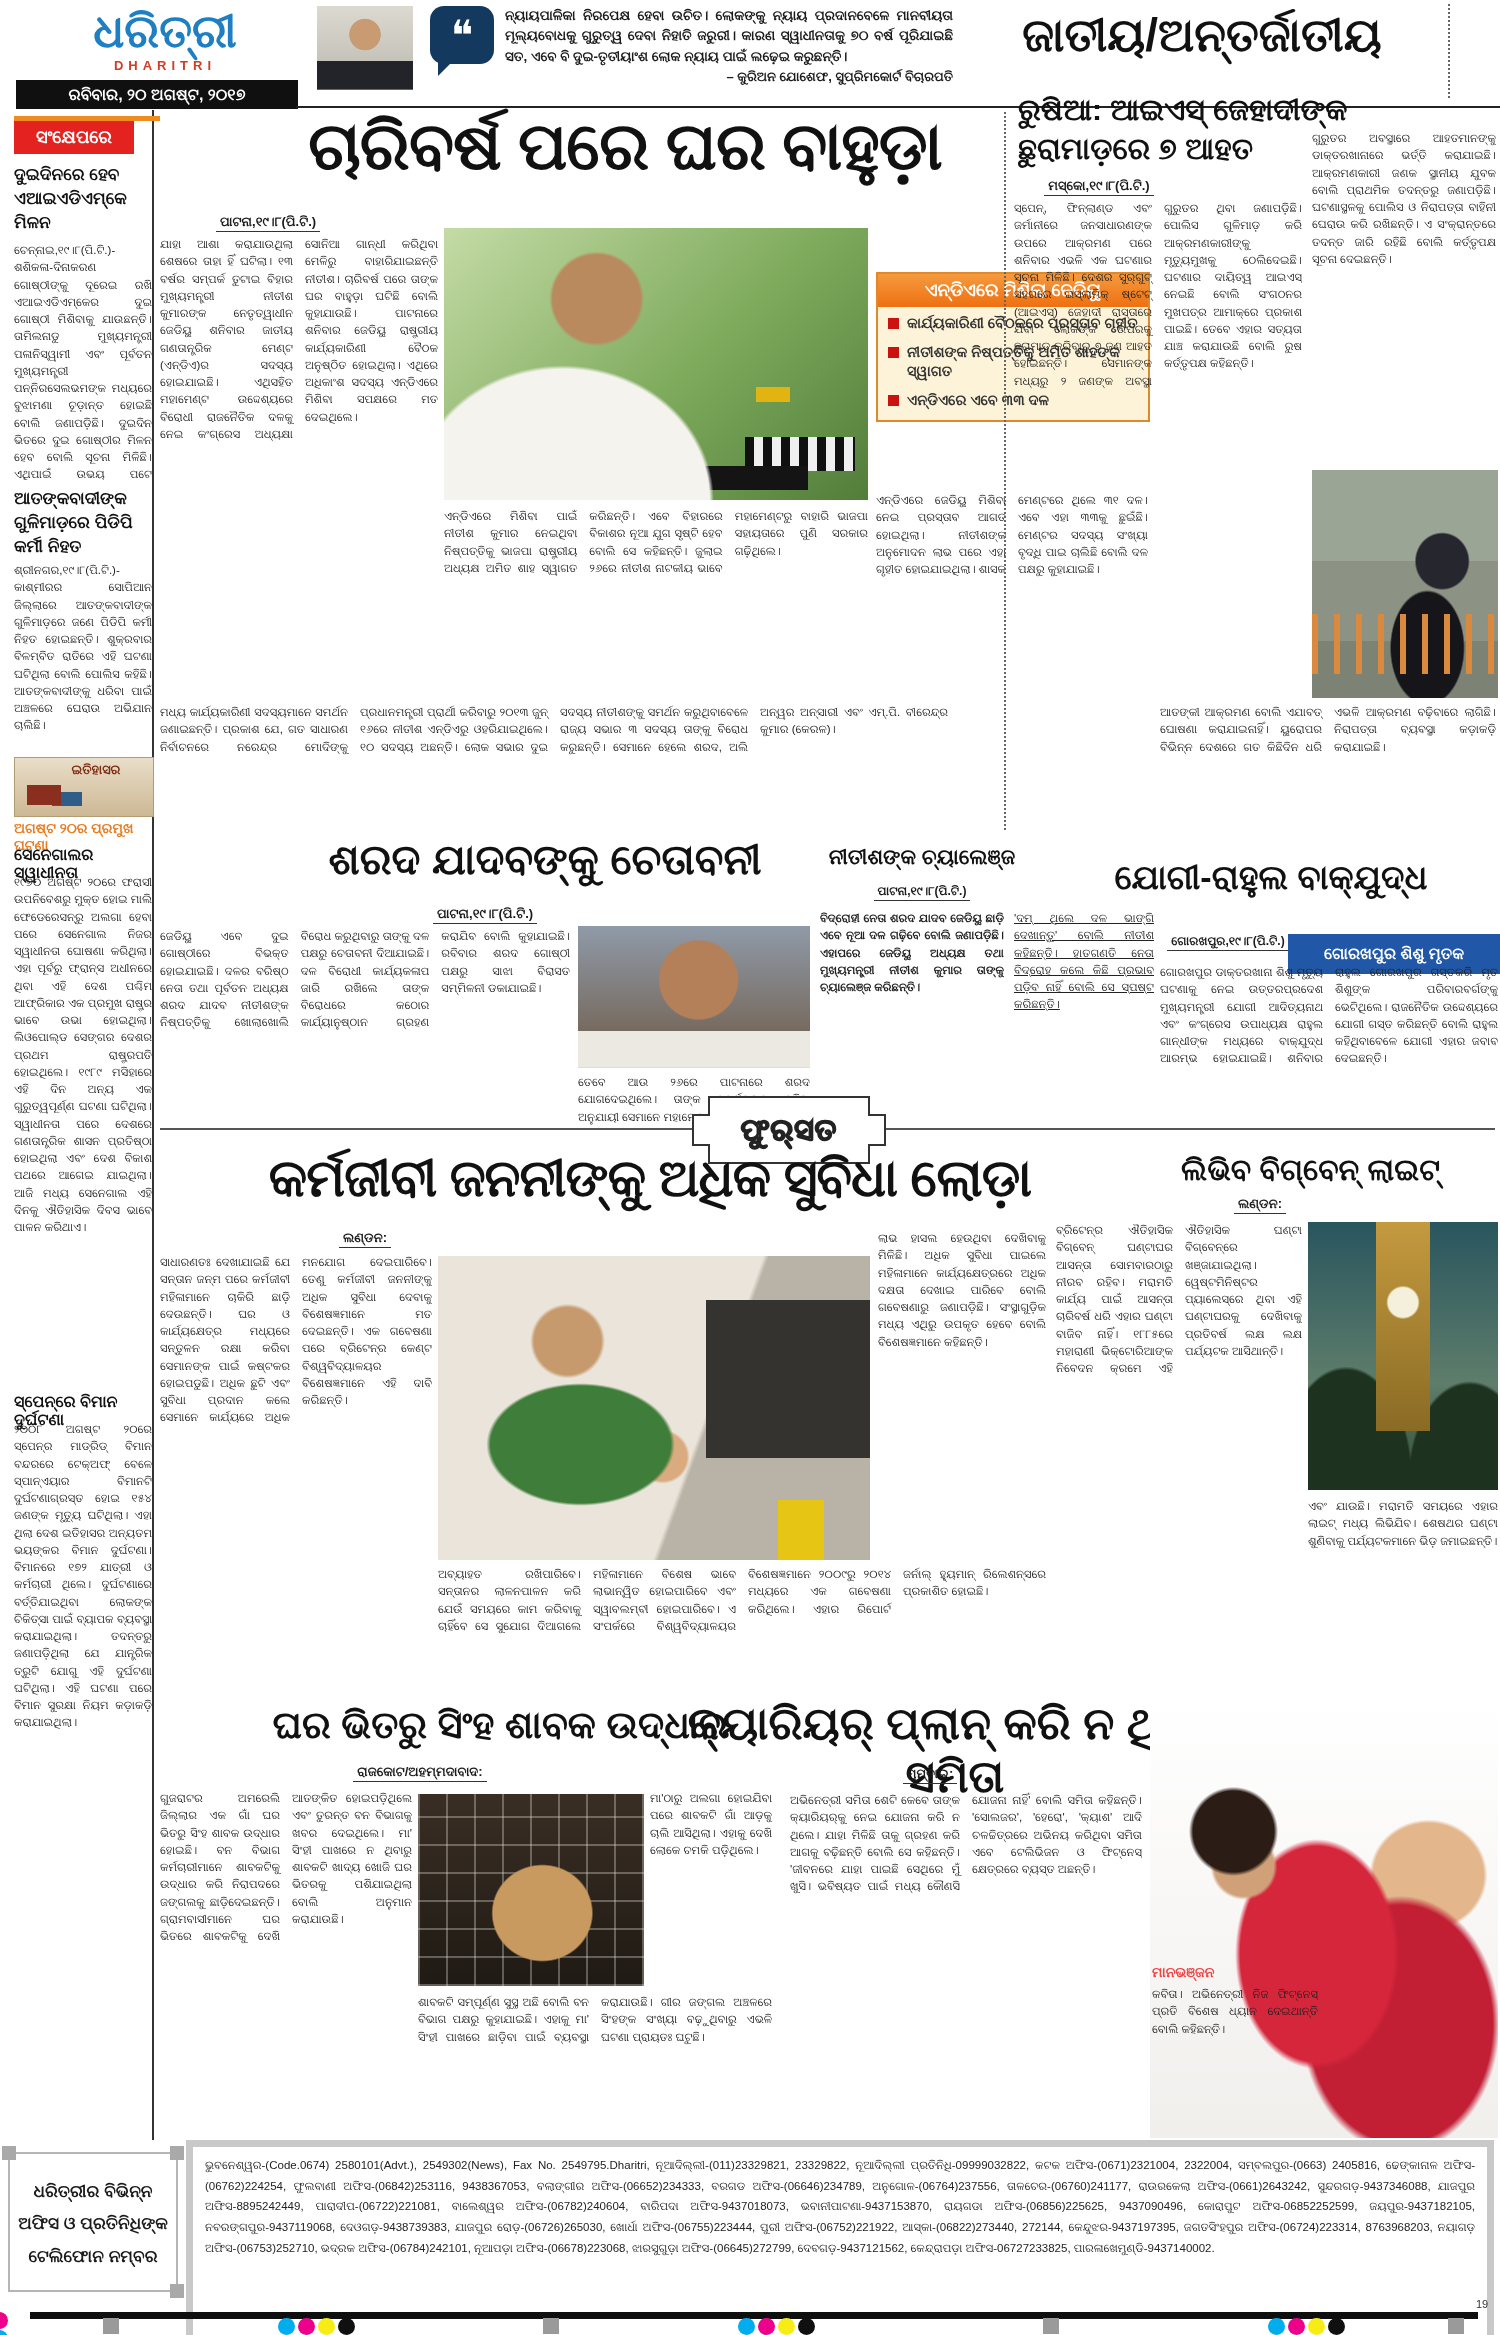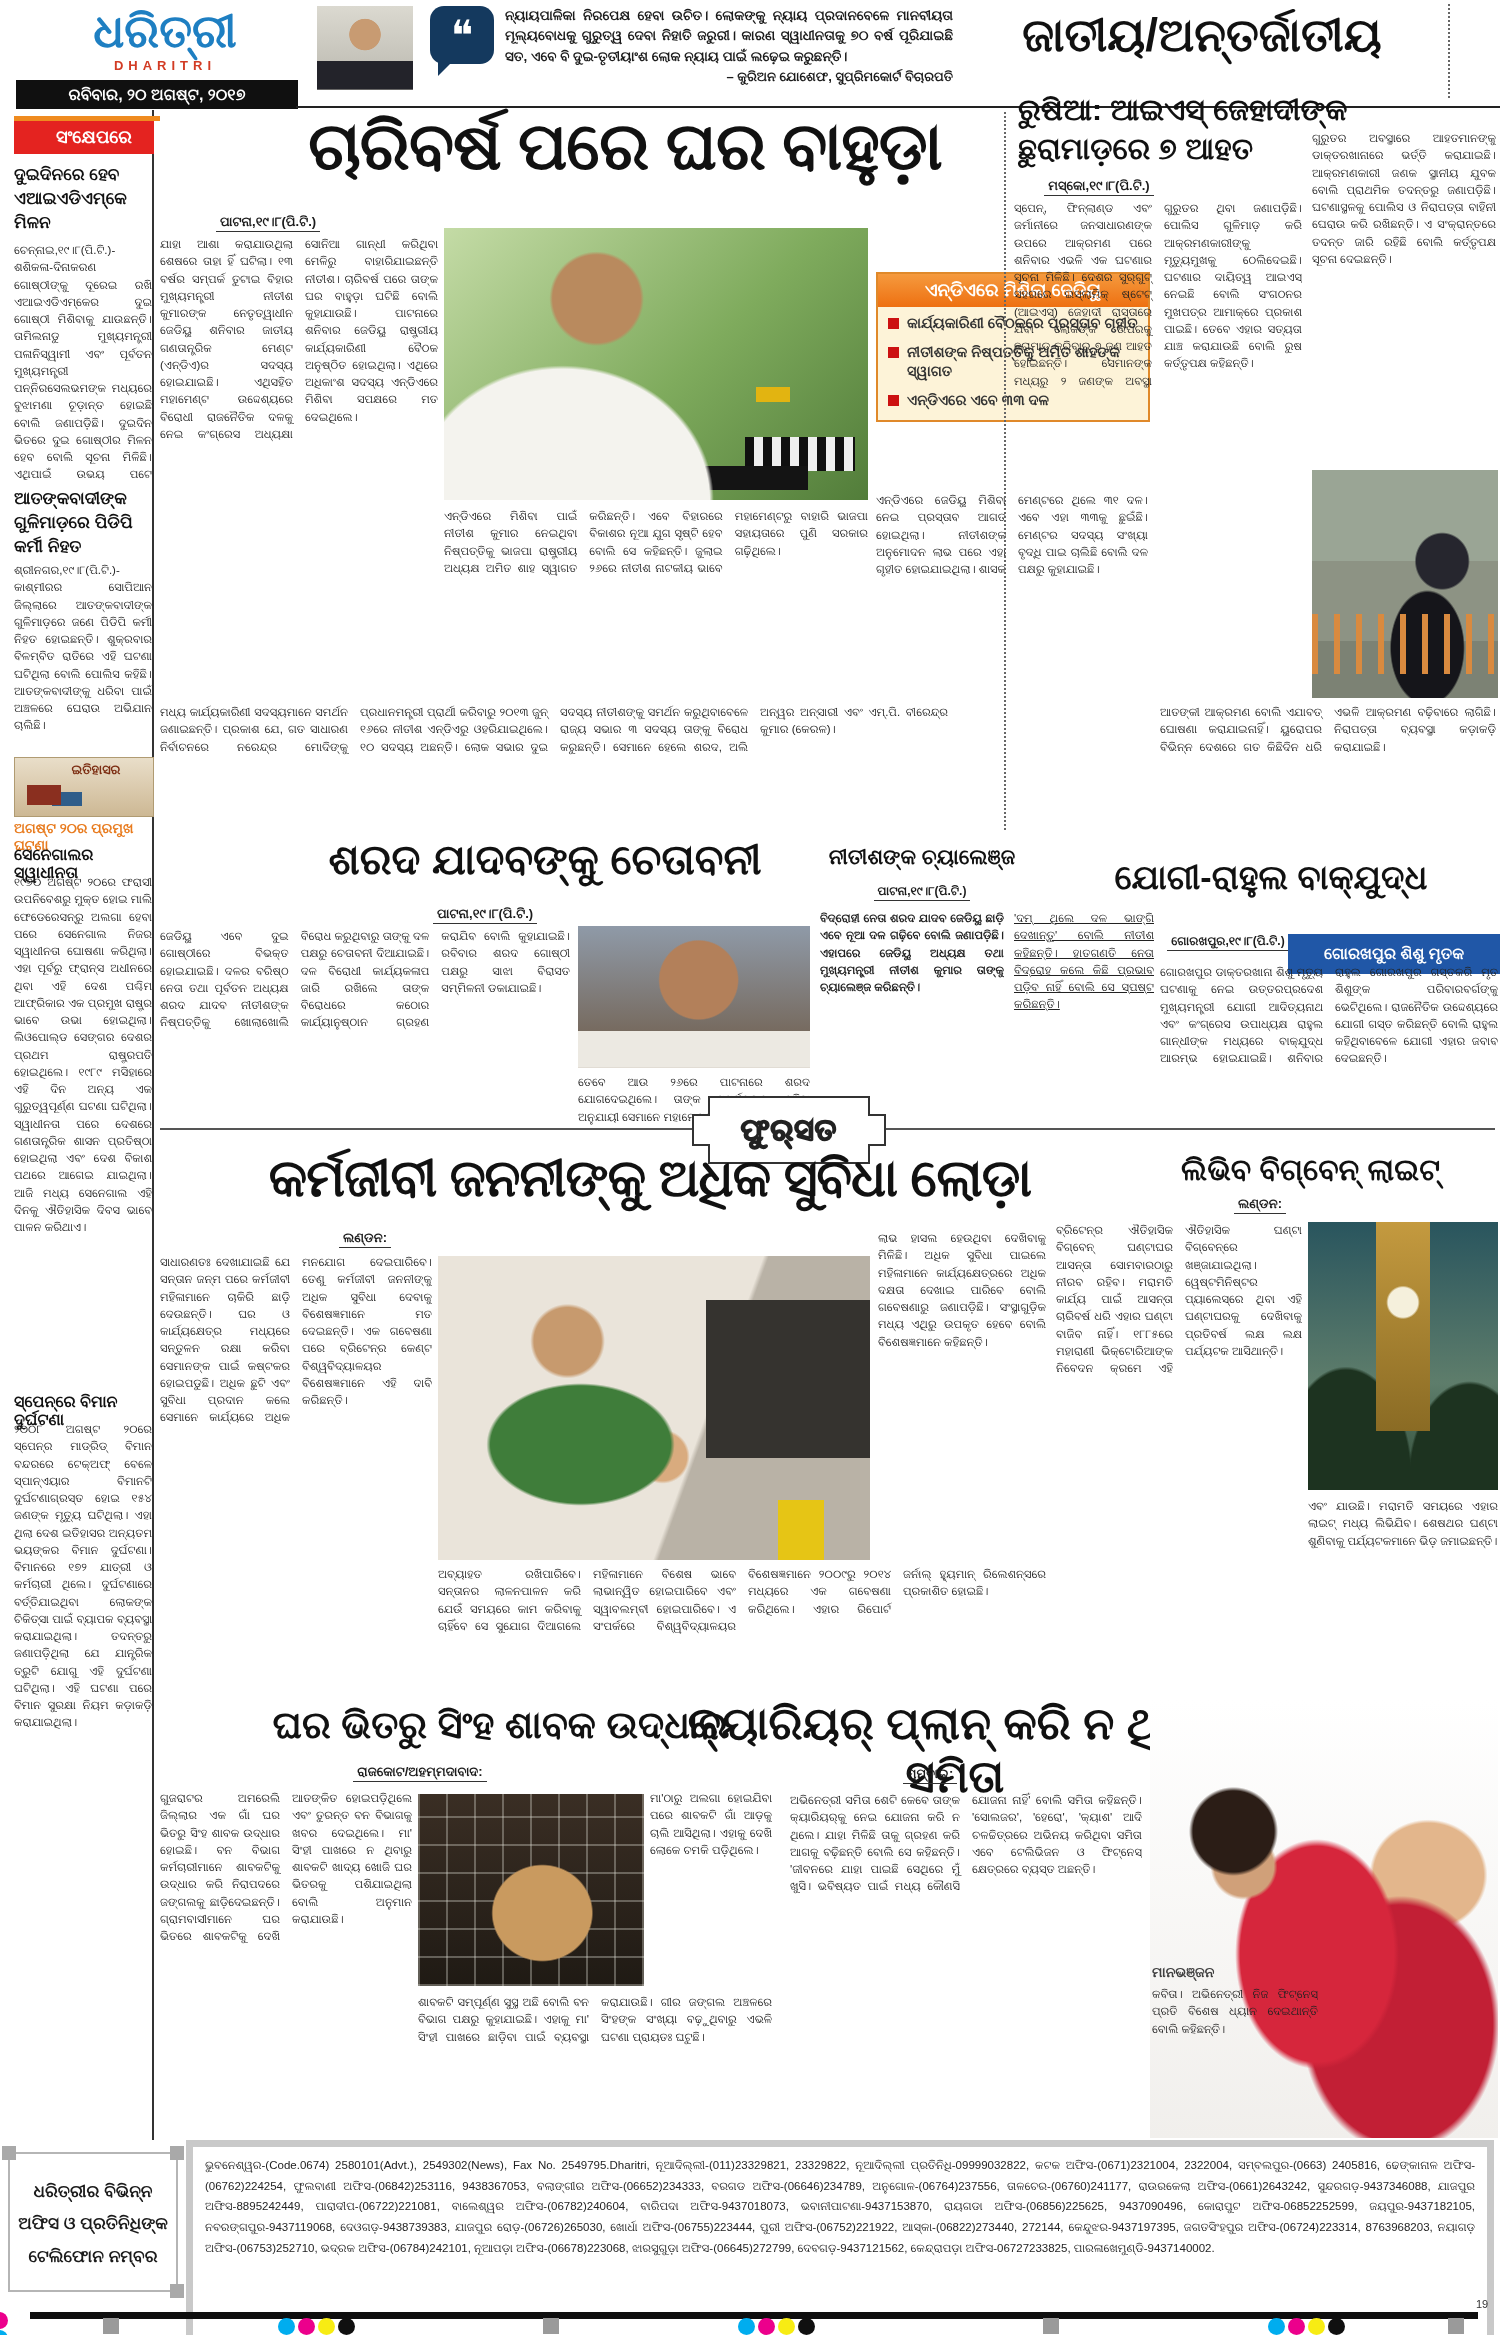--- a/index.html
+++ b/index.html
@@ -27,21 +27,21 @@
   #quote-bubble:after{content:"";position:absolute;left:8px;bottom:-12px;border:8px solid transparent;border-top-color:#14395e;border-left-color:#14395e;}
   #quote-wrap{left:505px;top:6px;width:448px;height:96px;}
   #quote-text{font-size:13.5px;font-weight:600;line-height:1.5;text-align:justify;}
   #quote-attr{font-size:13px;font-weight:bold;text-align:right;margin-top:2px;}
   #section-title{left:972px;top:8px;width:460px;font-size:46px;font-weight:800;text-align:center;color:#111;}
   .vdots{border-left:2px dotted #666;width:0;}
   #sep-head{left:1448px;top:4px;height:94px;}
   
   #side-rule{left:152px;top:110px;width:2px;height:2030px;background:#333;}
   #brief-orange{left:14px;top:116px;width:146px;height:5px;background:#ef8b1f;}
-  #brief-tag{left:14px;top:121px;width:120px;height:33px;background:#e42320;color:#fff;font-size:18px;font-weight:bold;text-align:center;line-height:33px;padding-left:20px;}
+  #brief-tag{left:14px;top:121px;width:120px;height:33px;background:#e42320;color:#fff;font-size:18px;font-weight:bold;text-align:center;line-height:33px;}
   #s1-head{left:14px;top:163px;width:138px;font-size:17px;line-height:1.4;}
   #s1-body{left:14px;top:242px;width:138px;height:238px;}
   #s2-head{left:14px;top:487px;width:138px;font-size:17px;line-height:1.4;}
   #s2-body{left:14px;top:562px;width:138px;height:188px;}
   #hist-logo{left:14px;top:757px;width:138px;height:58px;background:
     linear-gradient(#8a2f1f 0 0) 12% 72%/34px 20px no-repeat,
     linear-gradient(#2f5d8a 0 0) 34% 78%/30px 14px no-repeat,
     linear-gradient(#e9dec9,#cdb894);border:1px solid #b09b72;}
   #hist-logo-label{left:44px;top:762px;width:104px;font-size:13px;font-weight:bold;color:#7c2d12;text-align:center;}
   #hist-sub{left:14px;top:820px;width:138px;font-size:14px;font-weight:bold;color:#e87b1e;}
@@ -144,21 +144,21 @@
   #sam-head{left:655px;top:1698px;width:600px;font-size:45px;text-align:center;}
   #sam-byline{left:870px;top:1766px;width:120px;font-size:13px;}
   #sam-body{left:790px;top:1792px;width:352px;height:350px;column-count:2;}
   #sam-photo{left:1150px;top:1700px;width:348px;height:438px;background:
     radial-gradient(circle at 24% 30%,#2b1d16 0 10%,transparent 11%),
     radial-gradient(circle at 27% 38%,#d0a079 0 8%,transparent 9%),
     radial-gradient(ellipse at 48% 58%,#d6263c 0 30%,transparent 32%),
     radial-gradient(ellipse at 72% 74%,#c21f35 0 26%,transparent 28%),
     radial-gradient(ellipse at 80% 40%,#e3b68c 0 14%,transparent 15%),
     linear-gradient(#ffffff,#f1efec);}
-  #sam-caption{left:1152px;top:1964px;width:170px;font-size:14px;font-weight:bold;color:#404040;}
+  #sam-caption{left:1152px;top:1964px;width:170px;font-size:14px;font-weight:bold;color:#ef4444;}
   #sam-body2{left:1152px;top:1986px;width:166px;height:150px;}
   
   #foot-label{left:8px;top:2152px;width:170px;height:140px;border:2px solid #b5b5b5;background:#fff;text-align:center;font-size:17px;font-weight:bold;line-height:1.9;padding-top:22px;box-sizing:border-box;}
   .corner{position:absolute;width:14px;height:14px;background:#a9a9a9;}
   #foot-contacts{left:186px;top:2140px;width:1308px;height:202px;border:7px solid #c9c9c9;background:#fff;box-sizing:border-box;padding:8px 12px;font-size:11.5px;line-height:1.8;text-align:justify;color:#222;}
   #bottom-bar{left:30px;top:2312px;width:1448px;height:7px;background:#0e0e0e;}
   #page-num{left:1476px;top:2298px;font-size:11px;color:#333;}
   .regsq{width:16px;height:16px;background:#9a9a9a;top:2318px;}
   .dot{width:17px;height:17px;border-radius:50%;top:2318px;}
   .c{background:#00adef;} .m{background:#ec008c;} .y{background:#f7ec13;} .k{background:#101010;}

